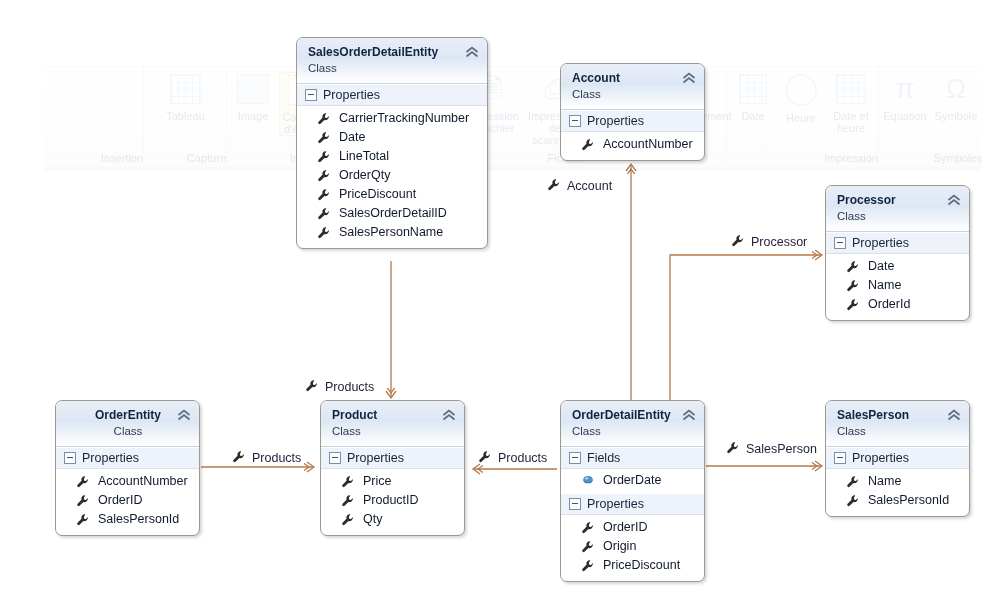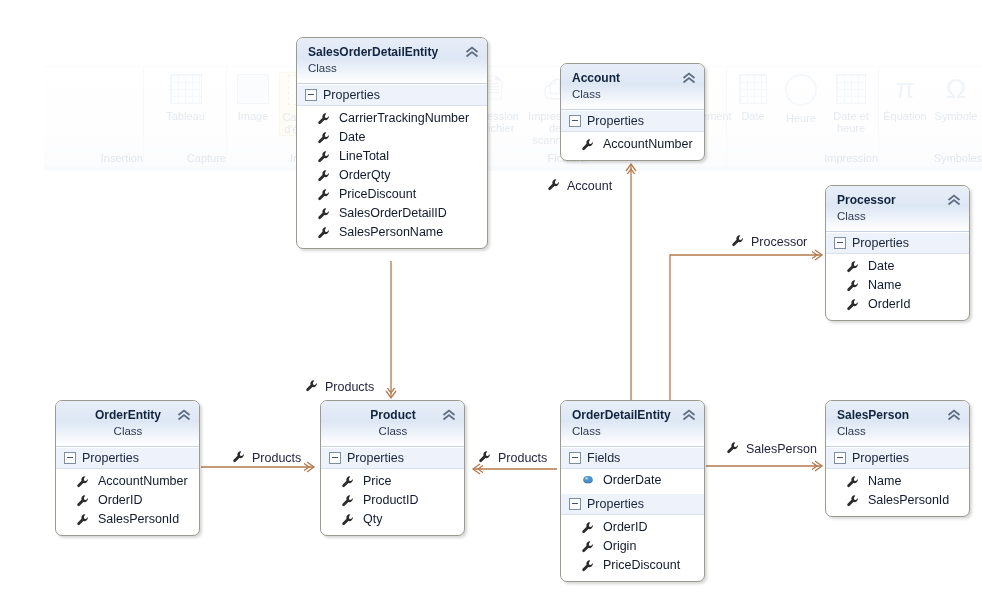--- a/index.html
+++ b/index.html
@@ -500,21 +500,21 @@
       </div>
       <div class="mem">
         <svg class="ico" viewBox="0 0 16 16">
             <path d="M10.6 1.4a4 4 0 0 0-4.3 5.3L1.8 11.2a1.6 1.6 0 0 0 2.2 2.3l4.5-4.4a4 4 0 0 0 5.1-4.4l-2.2 2.2-2-.4-.4-2z" fill="#2c2c2c"></path>
           </svg>
         <span>SalesPersonId</span>
       </div>
     </div>
   </div>
 
-  <div class="cls" style="left:320px;top:400px;width:145px;text-align:center;">
+  <div class="cls" style="left:320px;top:400px;width:145px;">
     <div class="cls-head">
       <div class="cls-title">Product</div>
       <div class="cls-kind">Class</div>
       <svg class="chev" viewBox="0 0 14 12">
         <path d="M1.5 6 L7 1.5 L12.5 6" fill="none" stroke="#5d6b80" stroke-width="1.7"></path>
         <path d="M1.5 10.5 L7 6 L12.5 10.5" fill="none" stroke="#5d6b80" stroke-width="1.7"></path>
       </svg>
     </div>
     <div class="cmp">
       <span class="expander"></span>

